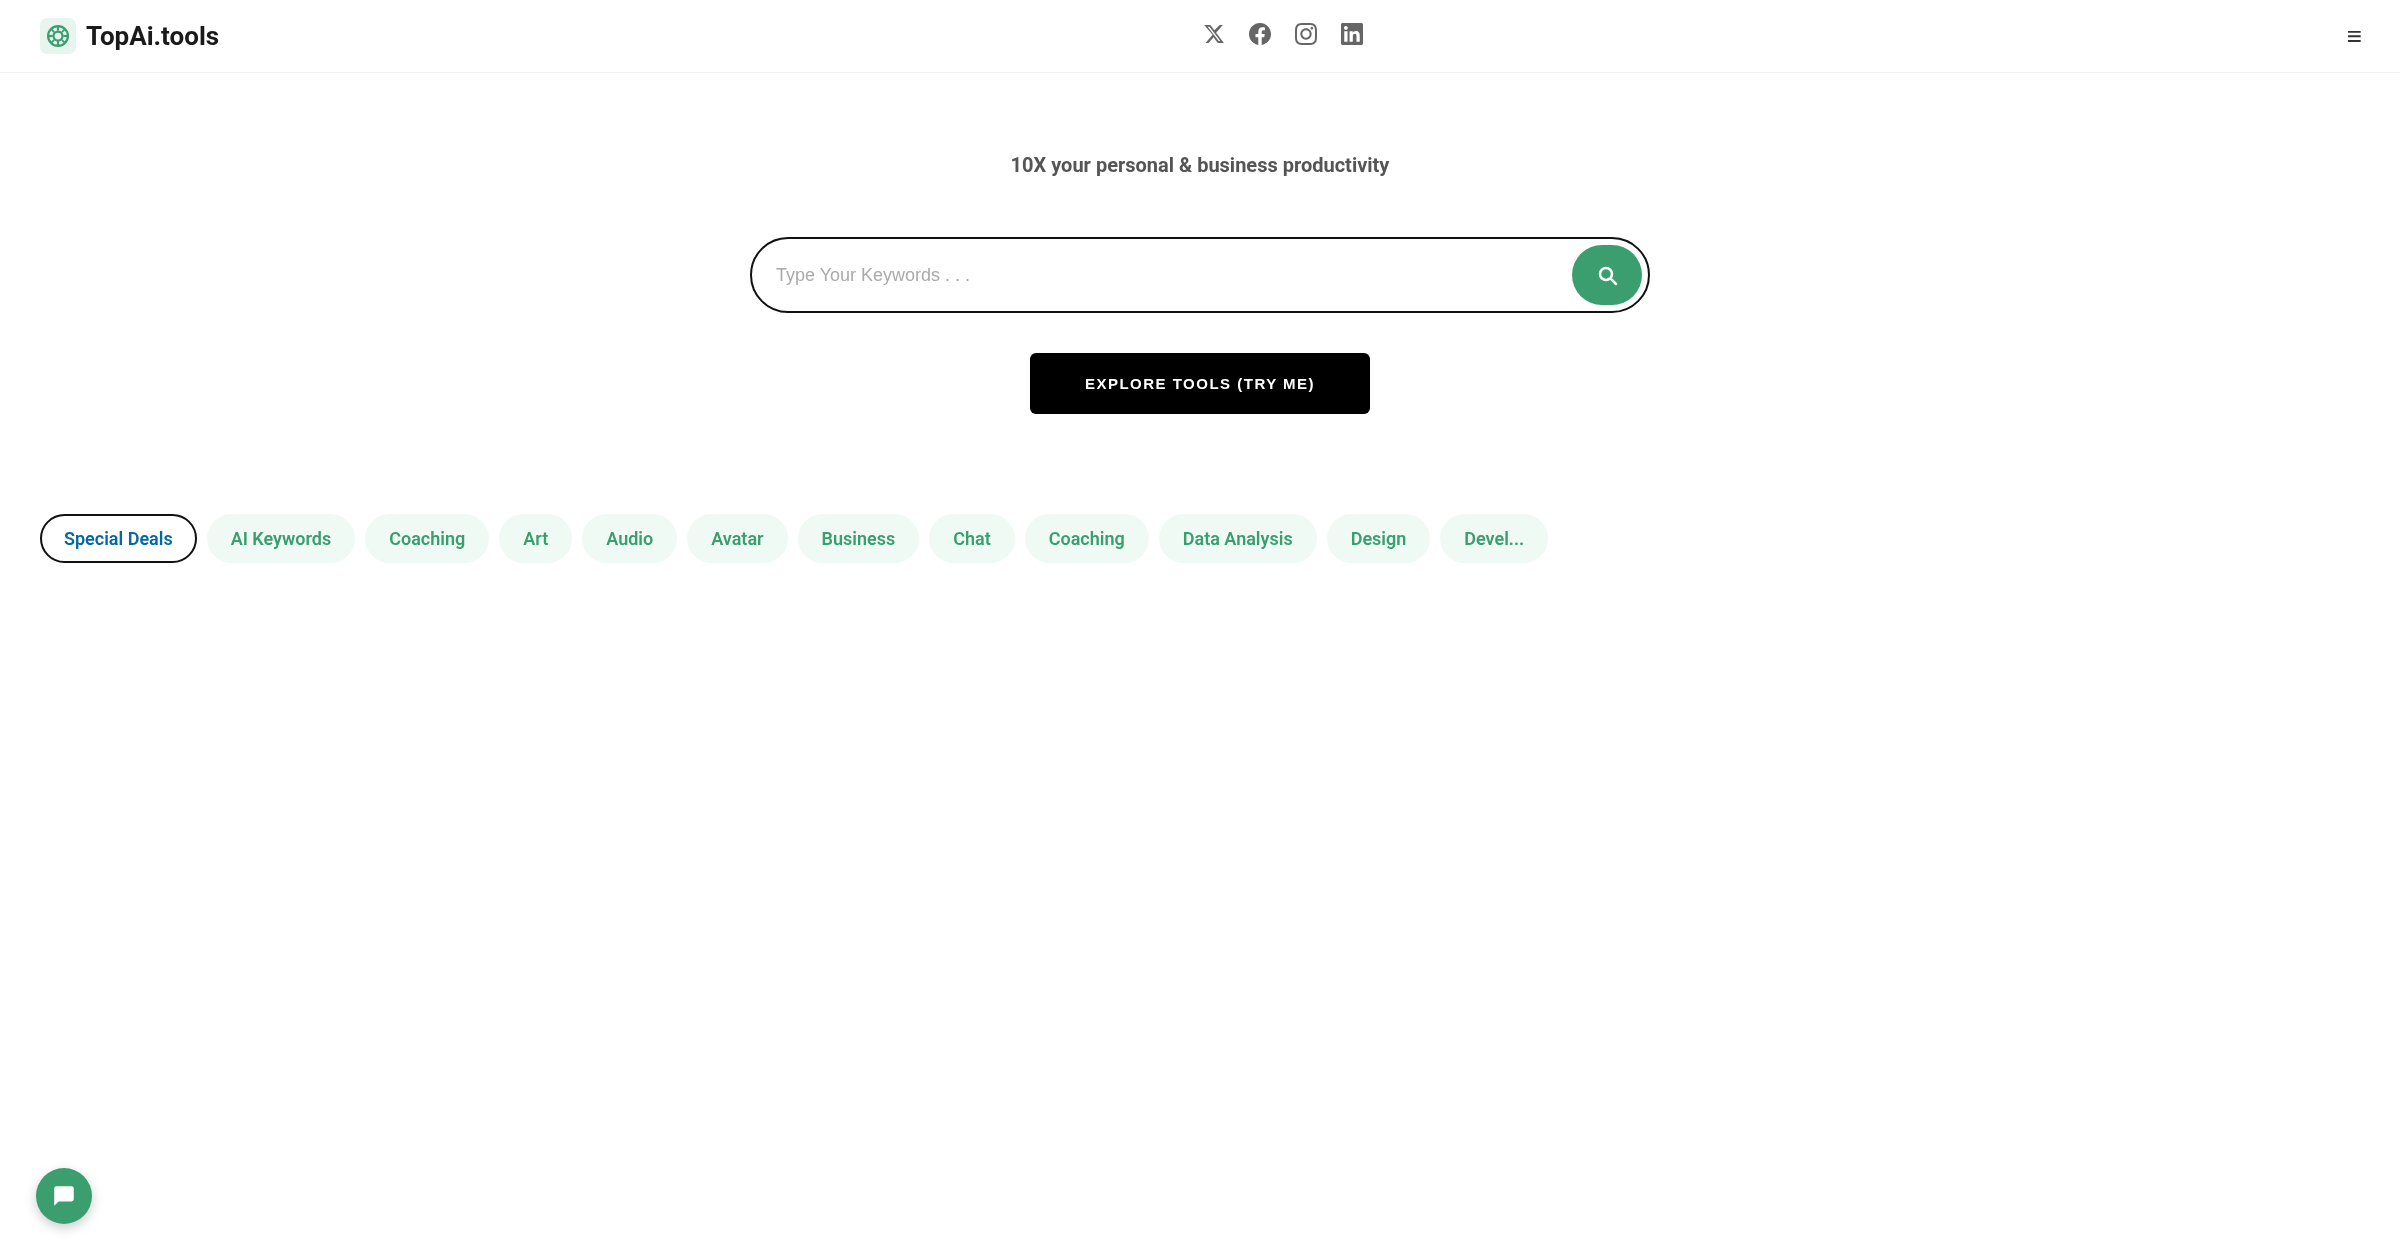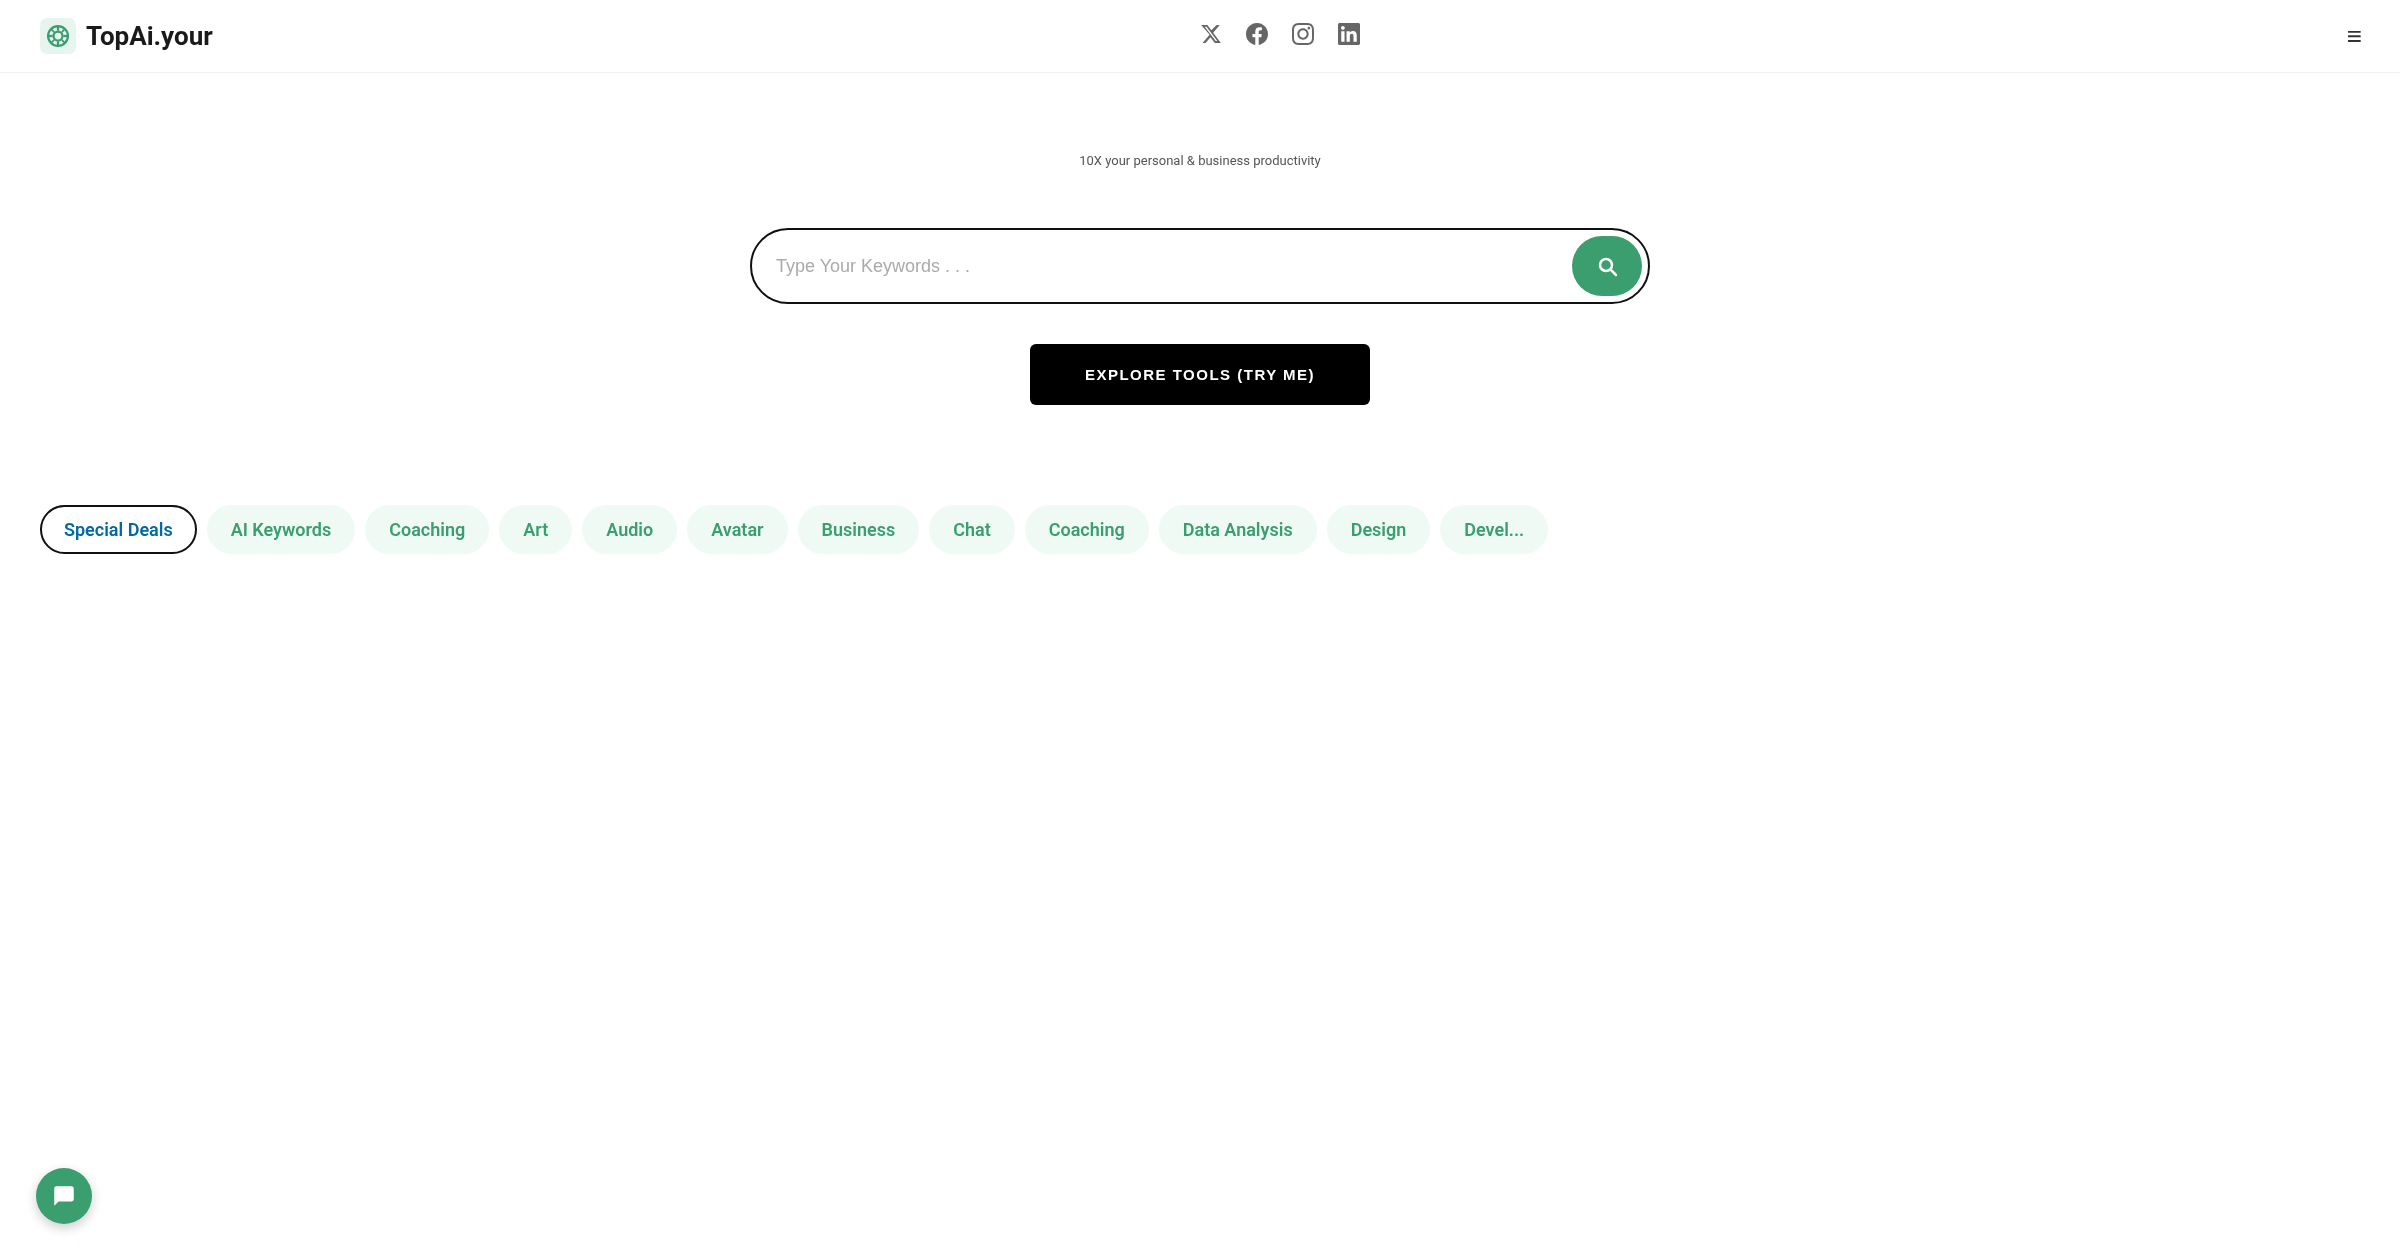--- a/index.html
+++ b/index.html
@@ -76,23 +76,23 @@
     .hero-title {
       font-size: 52px;
       font-weight: 800;
       color: #111;
       max-width: 900px;
       line-height: 1.15;
       margin-bottom: 18px;
     }
 
     .hero-subtitle {
-      font-size: 13px;
+      font-size: 20px;
       color: #555;
-      font-weight: 400;
+      font-weight: 700;
       margin-bottom: 60px;
     }
 
     
     .search-container {
       width: 100%;
       max-width: 900px;
       position: relative;
       margin-bottom: 40px;
     }
@@ -232,21 +232,21 @@
       <circle cx="20" cy="20" r="5" stroke="#3a9e6e" stroke-width="2.5" fill="none"></circle>
       <line x1="20" y1="9" x2="20" y2="14" stroke="#3a9e6e" stroke-width="2.5"></line>
       <line x1="20" y1="26" x2="20" y2="31" stroke="#3a9e6e" stroke-width="2.5"></line>
       <line x1="9" y1="20" x2="14" y2="20" stroke="#3a9e6e" stroke-width="2.5"></line>
       <line x1="26" y1="20" x2="31" y2="20" stroke="#3a9e6e" stroke-width="2.5"></line>
       <line x1="12.2" y1="12.2" x2="15.7" y2="15.7" stroke="#3a9e6e" stroke-width="2"></line>
       <line x1="24.3" y1="24.3" x2="27.8" y2="27.8" stroke="#3a9e6e" stroke-width="2"></line>
       <line x1="27.8" y1="12.2" x2="24.3" y2="15.7" stroke="#3a9e6e" stroke-width="2"></line>
       <line x1="15.7" y1="24.3" x2="12.2" y2="27.8" stroke="#3a9e6e" stroke-width="2"></line>
     </svg>
-    <span class="logo-text">TopAi.your</span>
+    <span class="logo-text">TopAi.tools</span>
   </div>
 
   <div class="header-center">
     <a class="social-icon" href="#">
       <svg viewBox="0 0 24 24" width="22" height="22" fill="#666">
         <path d="M18.244 2.25h3.308l-7.227 8.26 8.502 11.24H16.17l-4.714-6.231-5.401 6.231H2.746l7.73-8.835L1.254 2.25H8.08l4.253 5.622zm-1.161 17.52h1.833L7.084 4.126H5.117z"></path>
       </svg>
     </a>
     <a class="social-icon" href="#">
       <svg viewBox="0 0 24 24" width="22" height="22" fill="#666">

